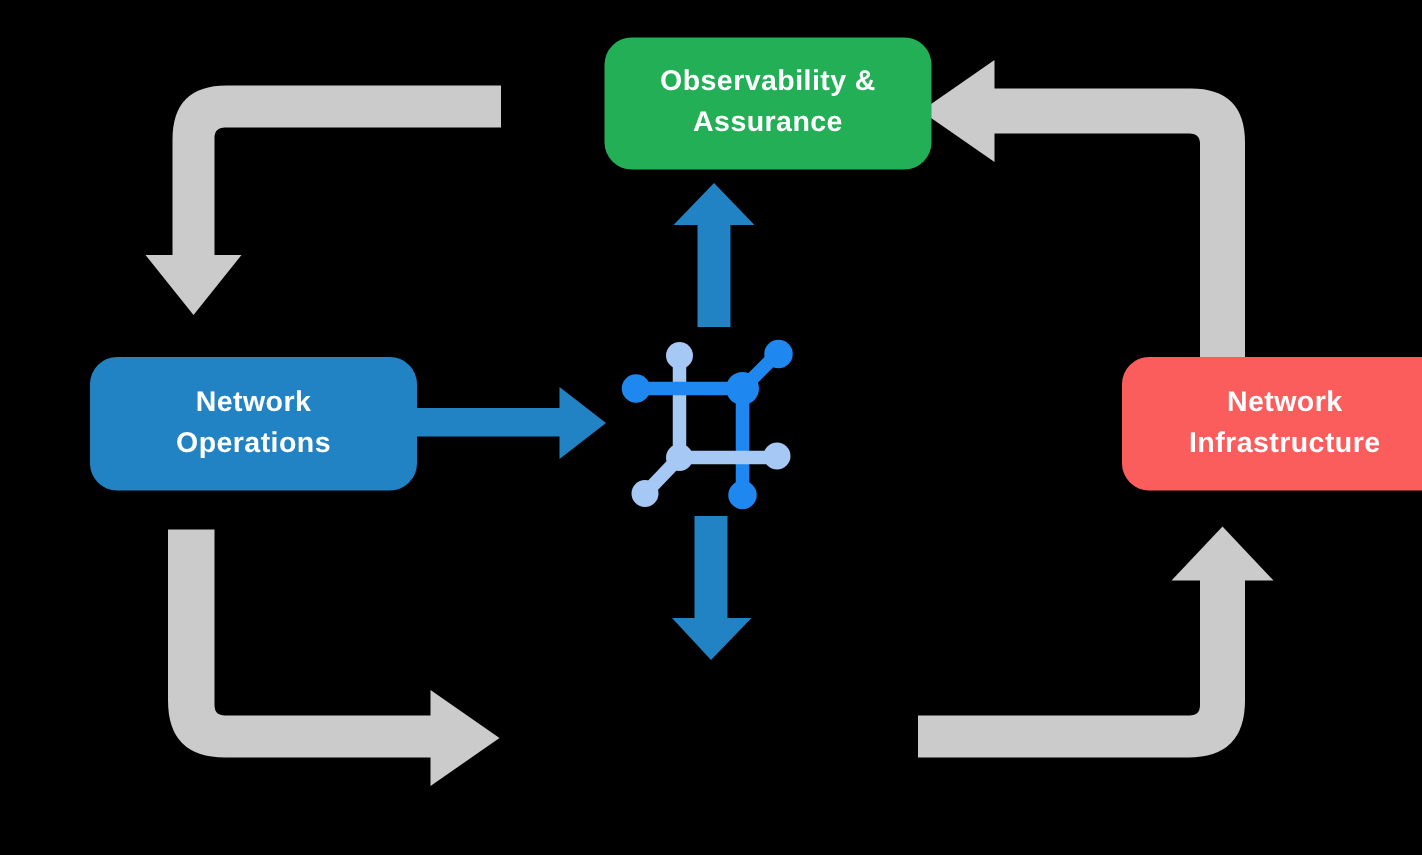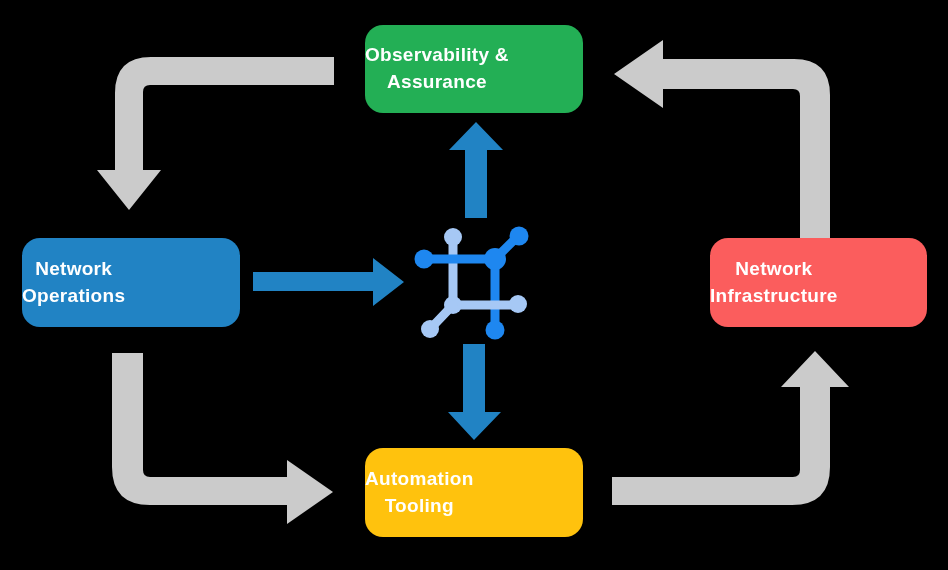--- a/index.html
+++ b/index.html
@@ -18,21 +18,23 @@
   .overlay {
     position: absolute;
     left: 0;
     top: 0;
   }
   .node {
     position: absolute;
     border-radius: 18px;
     display: flex;
     align-items: center;
+    justify-content: center;
     text-align: center;
+    margin-left: 38px;
   }
   .node .label {
     color: #ffffff;
     font-size: 19px;
     font-weight: 700;
     line-height: 1.42;
     letter-spacing: 0.3px;
     white-space: pre-line;
   }
   .node-observability { left: 365px; top: 25px;  width: 218px; height: 88px; }
@@ -82,18 +84,14 @@
   <div class="node node-operations" style="background-color: rgb(33, 131, 196);">
     <span class="label">Network
 Operations</span>
   </div>
 
   <div class="node node-infrastructure" style="background-color: rgb(251, 93, 93);">
     <span class="label">Network
 Infrastructure</span>
   </div>
 
-  <div class="node node-automation" style="background-color: rgb(255, 194, 13);">
-    <span class="label">Automation
-Tooling</span>
-  </div>
 
 </div>
 
 </body></html>

